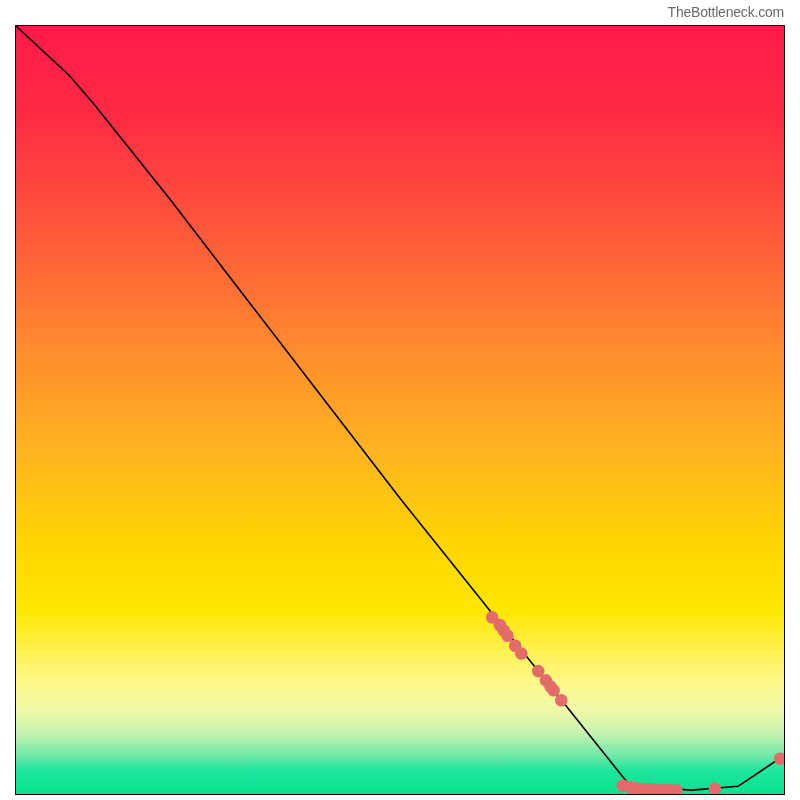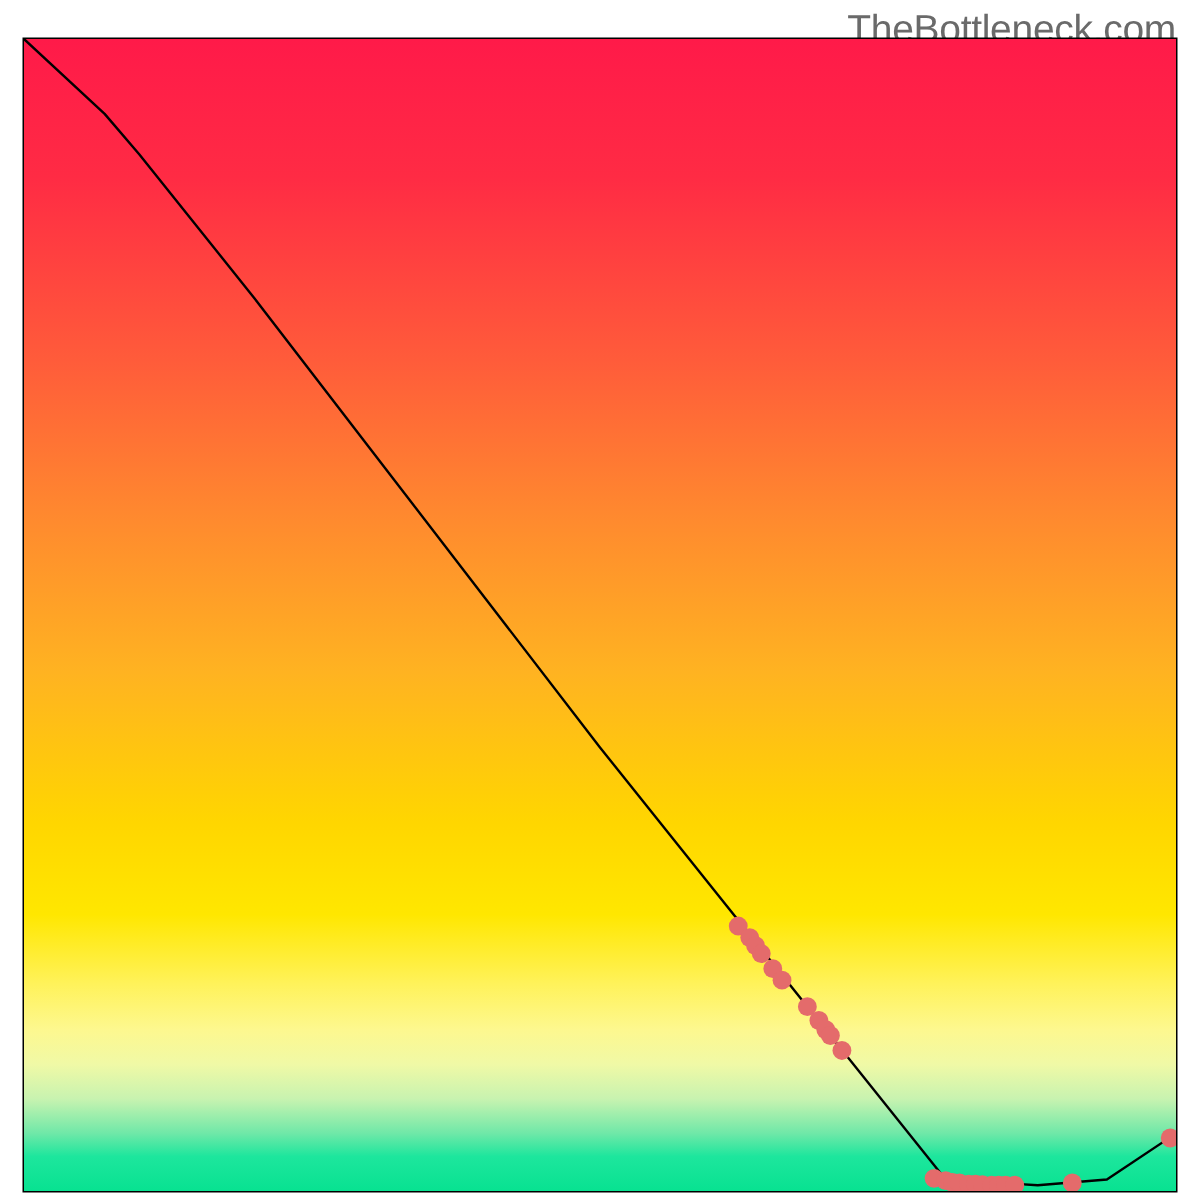--- a/index.html
+++ b/index.html
@@ -39,21 +39,21 @@
       #c8f3b0 92%,
       #6fe8a8 95%,
       #1de69d 97%,
       #08e291 100%
     );
   }
   .watermark {
     position: absolute;
     top: 4px;
     right: 16px;
-    font-size: 26px;
+    font-size: 14px;
     color: #6a6a6a;
     font-weight: 500;
     letter-spacing: -0.2px;
   }
   svg.overlay {
     position: absolute;
     left: 0;
     top: 0;
     width: 100%;
     height: 100%;

